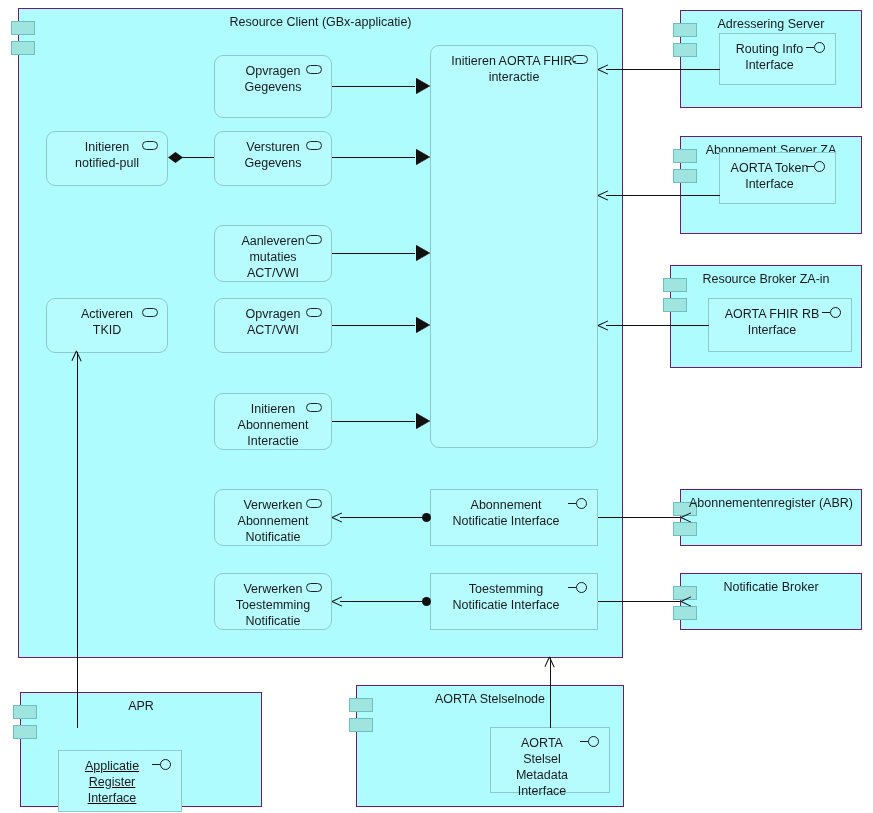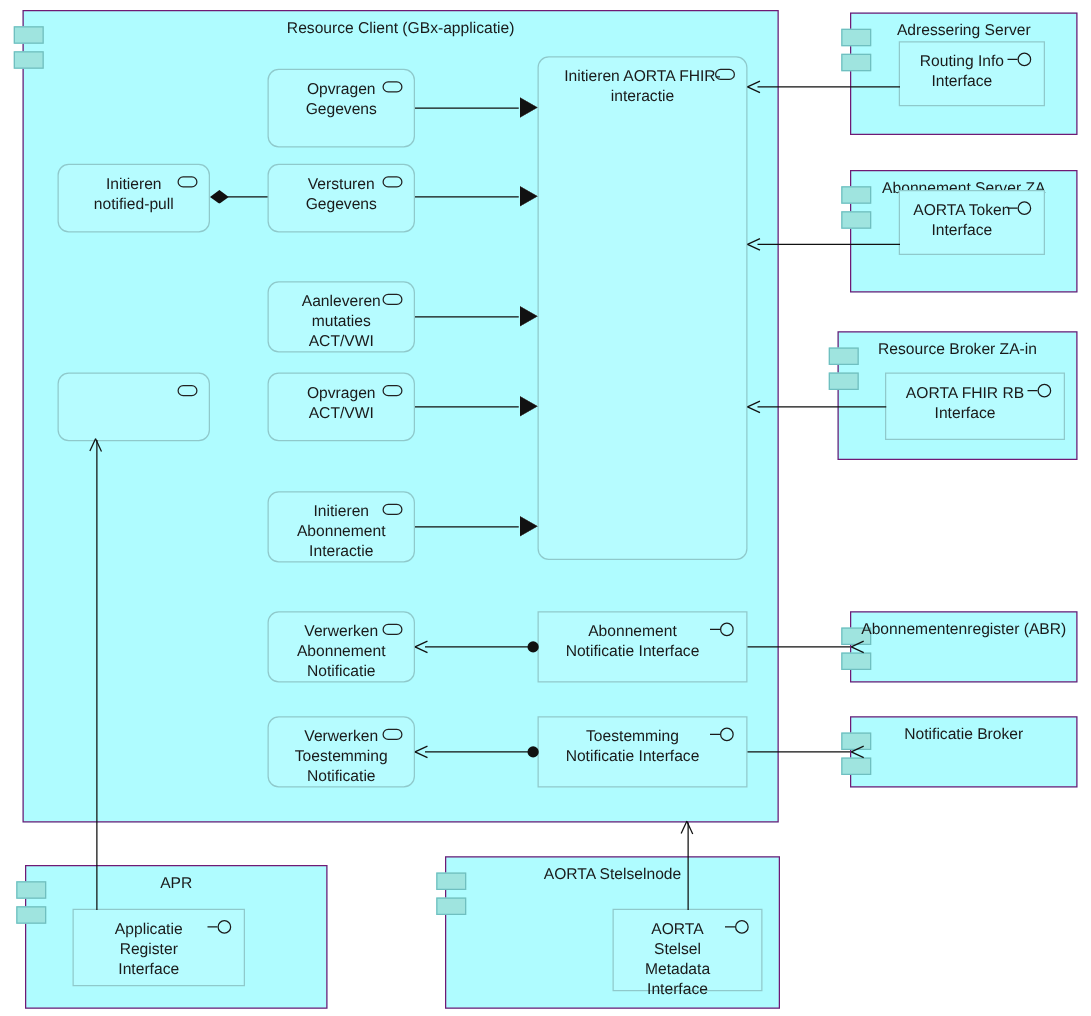--- a/index.html
+++ b/index.html
@@ -264,20 +264,24 @@
       <span>ACT/VWI</span>
     </div>
     <span class="svc-icon"></span>
   </div>
   <div class="hline" style="left:332px; top:253px; width:83px;"></div>
   <div class="tri-wrap" style="left:416px; top:245px;">
     <div class="arrow-hollow-r" style="left:0; top:0;"></div>
   </div>
 
   <div class="node service" style="left:46px; top:298px; width:122px; height:55px;">
+    <div class="lbl">
+      <span>Activeren</span><br>
+      <span>TKID</span>
+    </div>
     <span class="svc-icon"></span>
   </div>
 
   <div class="node service" style="left:214px; top:298px; width:118px; height:55px;">
     <div class="lbl">
       <span>Opvragen</span><br>
       <span>ACT/VWI</span>
     </div>
     <span class="svc-icon"></span>
   </div>
@@ -423,21 +427,21 @@
   <div class="hline" style="left:598px; top:601px; width:82px;"></div>
   <div class="ah right" style="left:670px; top:596px;"></div>
 
   <div class="node component" style="left:20px; top:692px; width:242px; height:115px;">
     <div class="comp-tabs">
         <i></i>
         <i></i>
       </div>
     <div class="comp-title">APR</div>
   </div>
-  <div class="node iface" style="left:58px; top:727px; width:138px; height:62px;">
+  <div class="node iface" style="left:58px; top:750px; width:124px; height:62px;text-decoration:underline;">
     <div class="lbl">
       <span>Applicatie Register</span><br>
       <span>Interface</span>
     </div>
     <span class="iface-icon">
       <span class="stub"></span>
         <span class="ball"></span>
     </span>
   </div>
   <div class="vline" style="left:77px; top:352px; height:376px;"></div>

